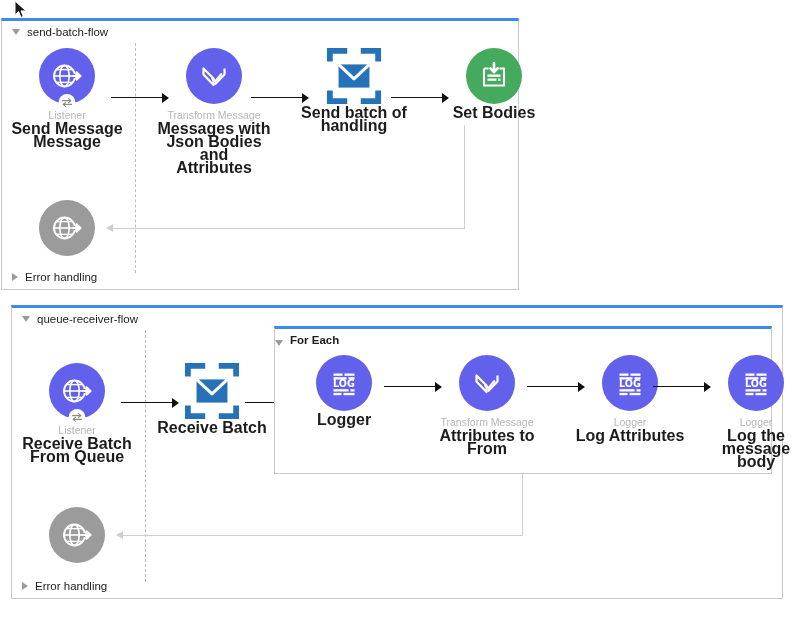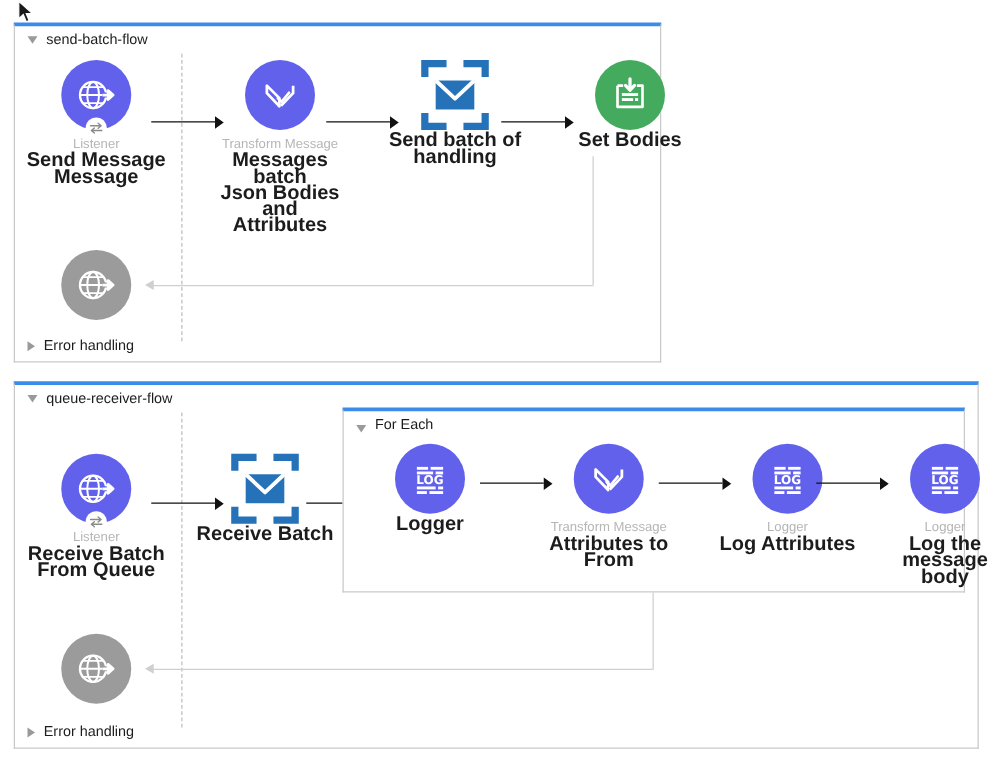--- a/index.html
+++ b/index.html
@@ -52,24 +52,25 @@
 
   
   .scope{
     position:absolute;
     background:#fff;
     border:1px solid #c9c9c9;
     border-top:3px solid #3b8beb;
     box-sizing:border-box;
   }
   .scope-header{
-    position:absolute;left:10px;top:5px;
+    position:absolute;left:0;top:5px;
     display:flex;align-items:flex-end;gap:7px;
     font-size:11.5px;color:#1c1c1c;
     white-space:nowrap;
+    font-weight:bold;
   }
 
   
   .dashed-divider{
     position:absolute;
     border-left:1px dashed #bdbdbd;
     width:0;
   }
 
   
@@ -131,21 +132,21 @@
 <body>
 
 <div class="canvas">
 
   <div class="cursor">
     <svg width="14" height="20" viewBox="0 0 14 20">
       <path d="M1 1 L1 15 L4.6 11.6 L7 17.4 L9.3 16.4 L7 10.9 L12 10.9 Z" fill="#1a1a1a" stroke="#ffffff" stroke-width="1"></path>
     </svg>
   </div>
 
-  <div class="flow" style="left:11px;top:18px;width:518px;height:272px;">
+  <div class="flow" style="left:1px;top:18px;width:518px;height:272px;">
 
     <div class="flow-header">
       <span class="tri-down"></span>
       <span>send-batch-flow</span>
     </div>
 
     <div class="dashed-divider" style="left:133px;top:22px;height:230px;"></div>
 
     <div class="node" style="left:5px;top:27px;">
       <div class="glyph-wrap">
@@ -181,21 +182,21 @@
       <div class="glyph-wrap">
         <div class="circle c-purple">
           <svg width="34" height="34" viewBox="0 0 34 34">
             <path d="M6.5 9.5 L6.5 15.5 L16.5 26 L16.5 19.5 Z" fill="none" stroke="#fff" stroke-width="2.2" stroke-linejoin="round"></path>
             <path d="M27.5 9.5 L27.5 15.5 L17.8 25.6" fill="none" stroke="#fff" stroke-width="2.2" stroke-linejoin="round"></path>
             <path d="M15.3 19.6 L18.3 22.4 L24.2 15.2" fill="none" stroke="#fff" stroke-width="2.2" stroke-linecap="round" stroke-linejoin="round"></path>
           </svg>
         </div>
       </div>
       <div class="lbl-type">Transform Message</div>
-      <div class="lbl-name">Messages batch</div>
+      <div class="lbl-name">Messages with</div>
       <div class="lbl-name">Json Bodies and</div>
       <div class="lbl-name">Attributes</div>
     </div>
 
     <div class="arrow" style="left:249px;top:72px;width:58px;">
       <div class="shaft" style="width:51px;"></div>
       <div class="head" style="left:51px;"></div>
     </div>
 
     <div class="node" style="left:292px;top:27px;">

